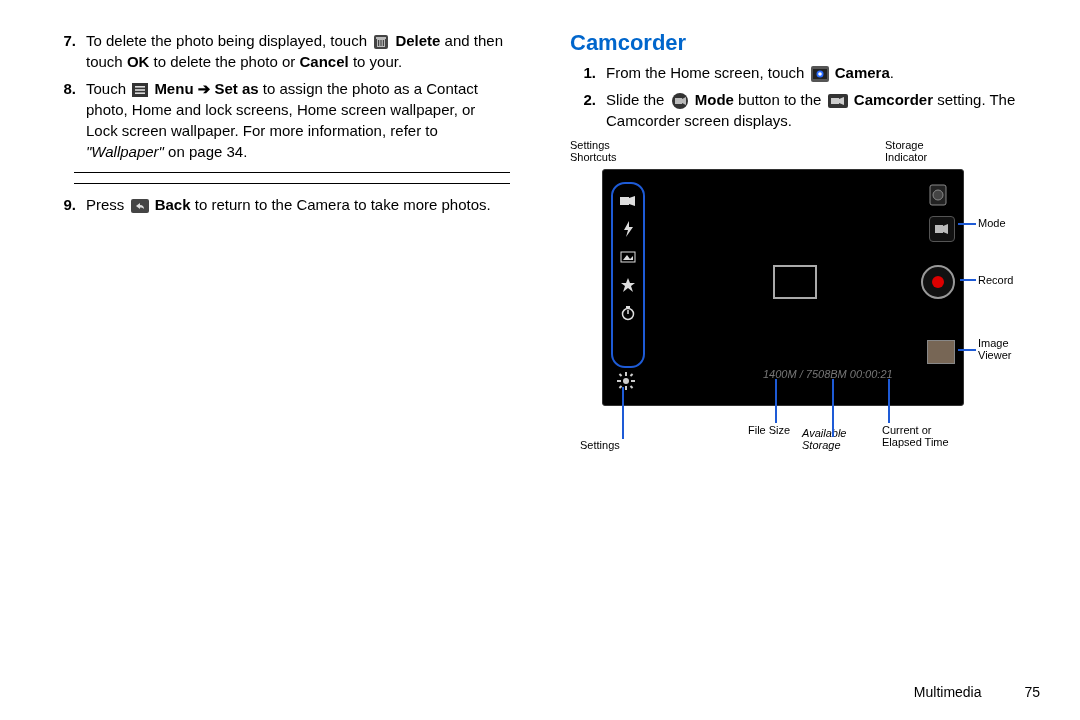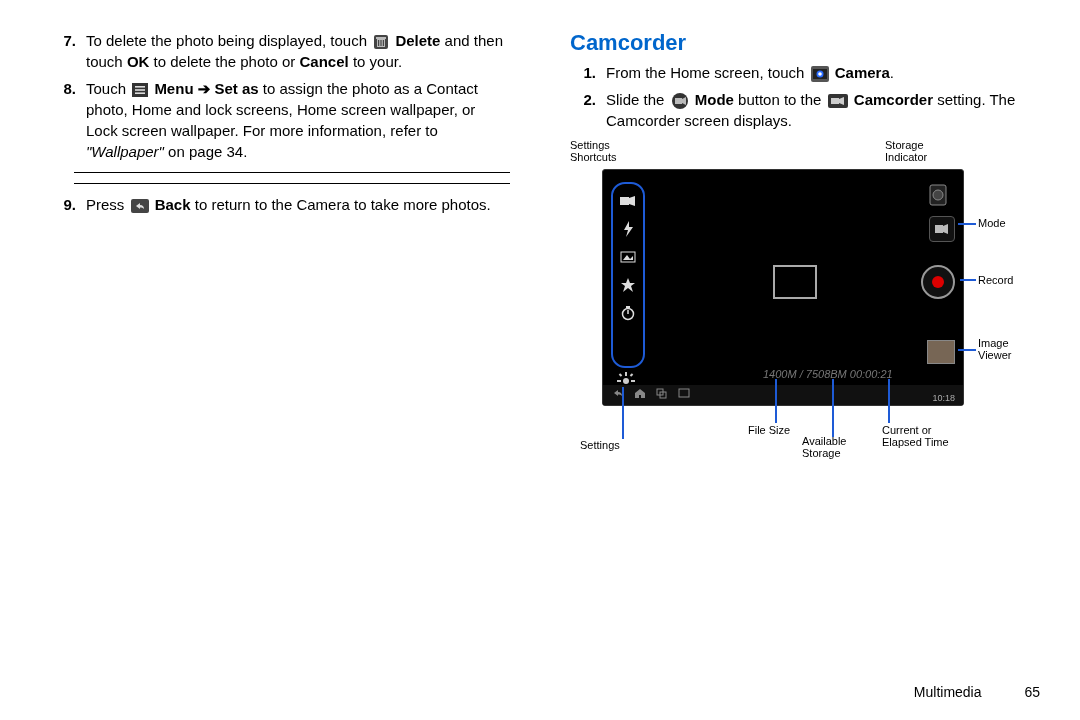--- a/index.html
+++ b/index.html
@@ -236,59 +236,43 @@
         </div>
         <div class="rs rec-b">
           <svg width="18" height="18">
               <circle cx="9" cy="9" r="6" fill="#d00"></circle>
             </svg>
         </div>
         <div class="rs img-v"></div>
 
         <div class="overlay-info">1400M / 7508BM      00:00:21</div>
 
-        <div class="nav-bar">
-          <span class="nicon" style="left:8px;"><svg width="14" height="12">
-                <path d="M3 6 L7 3 L7 5 C10 5 11 7 11 9 C10 7.5 8.5 7.5 7 7.5 L7 9 Z" fill="#888"></path>
-              </svg></span>
-          <span class="nicon" style="left:30px;"><svg width="14" height="12">
-                <polygon points="2,11 2,6 7,2 12,6 12,11 8,11 8,8 6,8 6,11" fill="#888"></polygon>
-              </svg></span>
-          <span class="nicon" style="left:52px;"><svg width="14" height="12">
-                <rect x="2" y="2" width="6" height="6" stroke="#888" fill="none"></rect>
-                <rect x="5" y="5" width="6" height="6" stroke="#888" fill="none"></rect>
-              </svg></span>
-          <span class="nicon" style="left:74px;"><svg width="14" height="12">
-                <rect x="2" y="2" width="10" height="8" stroke="#888" fill="none"></rect>
-              </svg></span>
-          <span class="clock">10:18</span>
-        </div>
       </div>
 
       <div class="lbl" style="left:408px;top:78px;">Mode</div>
       <div class="line lineH" style="left:388px;top:84px;width:18px;"></div>
       <div class="lbl" style="left:408px;top:135px;">Record</div>
       <div class="line lineH" style="left:390px;top:140px;width:16px;"></div>
       <div class="lbl" style="left:408px;top:198px;white-space:pre;">Image
 Viewer</div>
       <div class="line lineH" style="left:388px;top:210px;width:18px;"></div>
 
       <div class="lbl" style="left:10px;top:300px;">Settings</div>
       <div class="line lineV" style="left:52px;top:248px;height:52px;"></div>
 
       <div class="lbl" style="left:178px;top:285px;">File Size</div>
       <div class="line lineV" style="left:205px;top:240px;height:44px;"></div>
 
-      <div class="lbl" style="left:232px;top:296px;white-space:pre;">Available
+      <div class="lbl" style="left:232px;top:288px;white-space:pre;font-style:italic;">Available
 Storage</div>
       <div class="line lineV" style="left:262px;top:240px;height:58px;"></div>
 
       <div class="lbl" style="left:312px;top:285px;white-space:pre;">Current or
 Elapsed Time</div>
       <div class="line lineV" style="left:318px;top:240px;height:44px;"></div>
     </div>
 
     <div class="footer">
       <span class="chapter">Multimedia</span>
-      <span>65</span>
+      <span>75</span>
     </div>
   </div>
 </div>
 
 </body></html>

